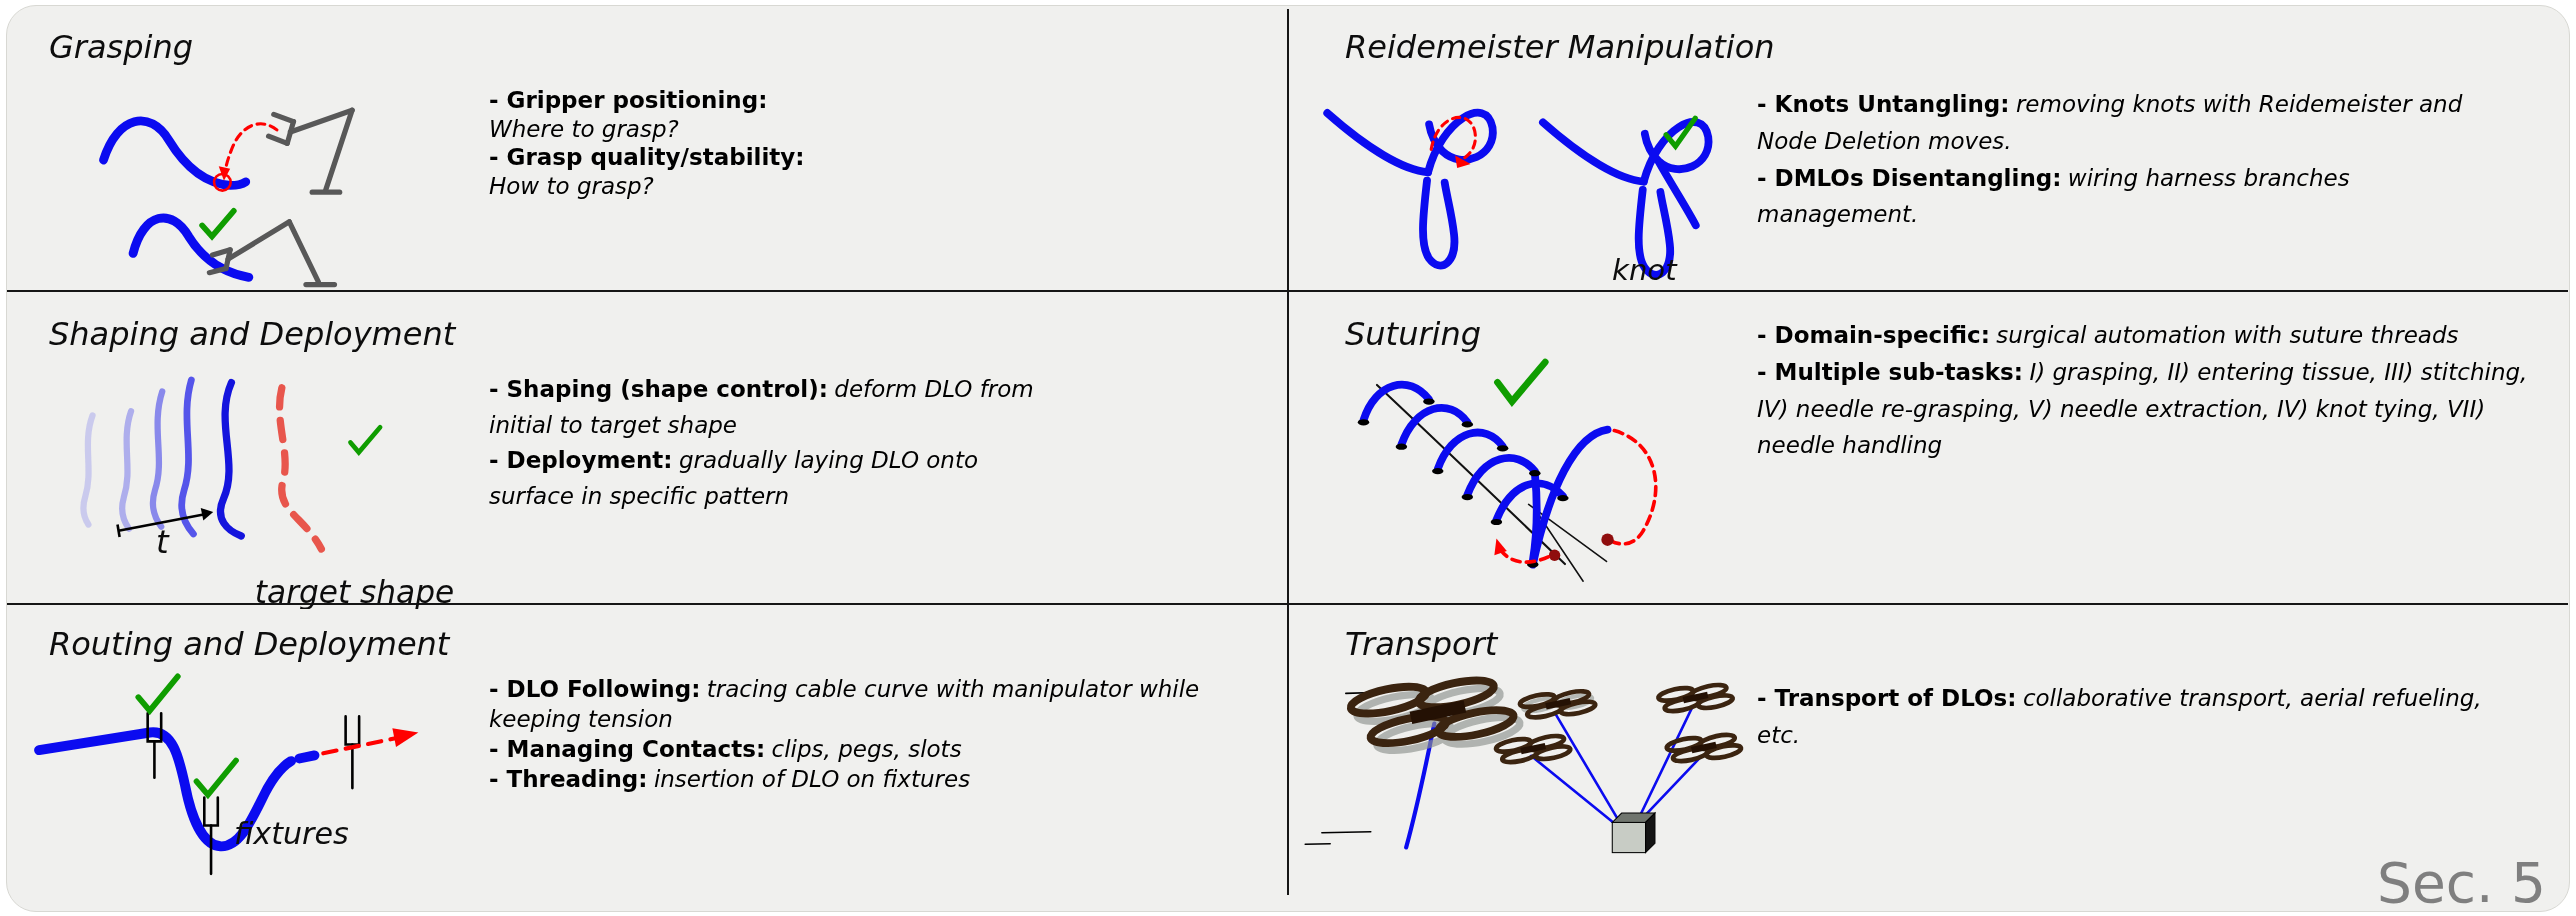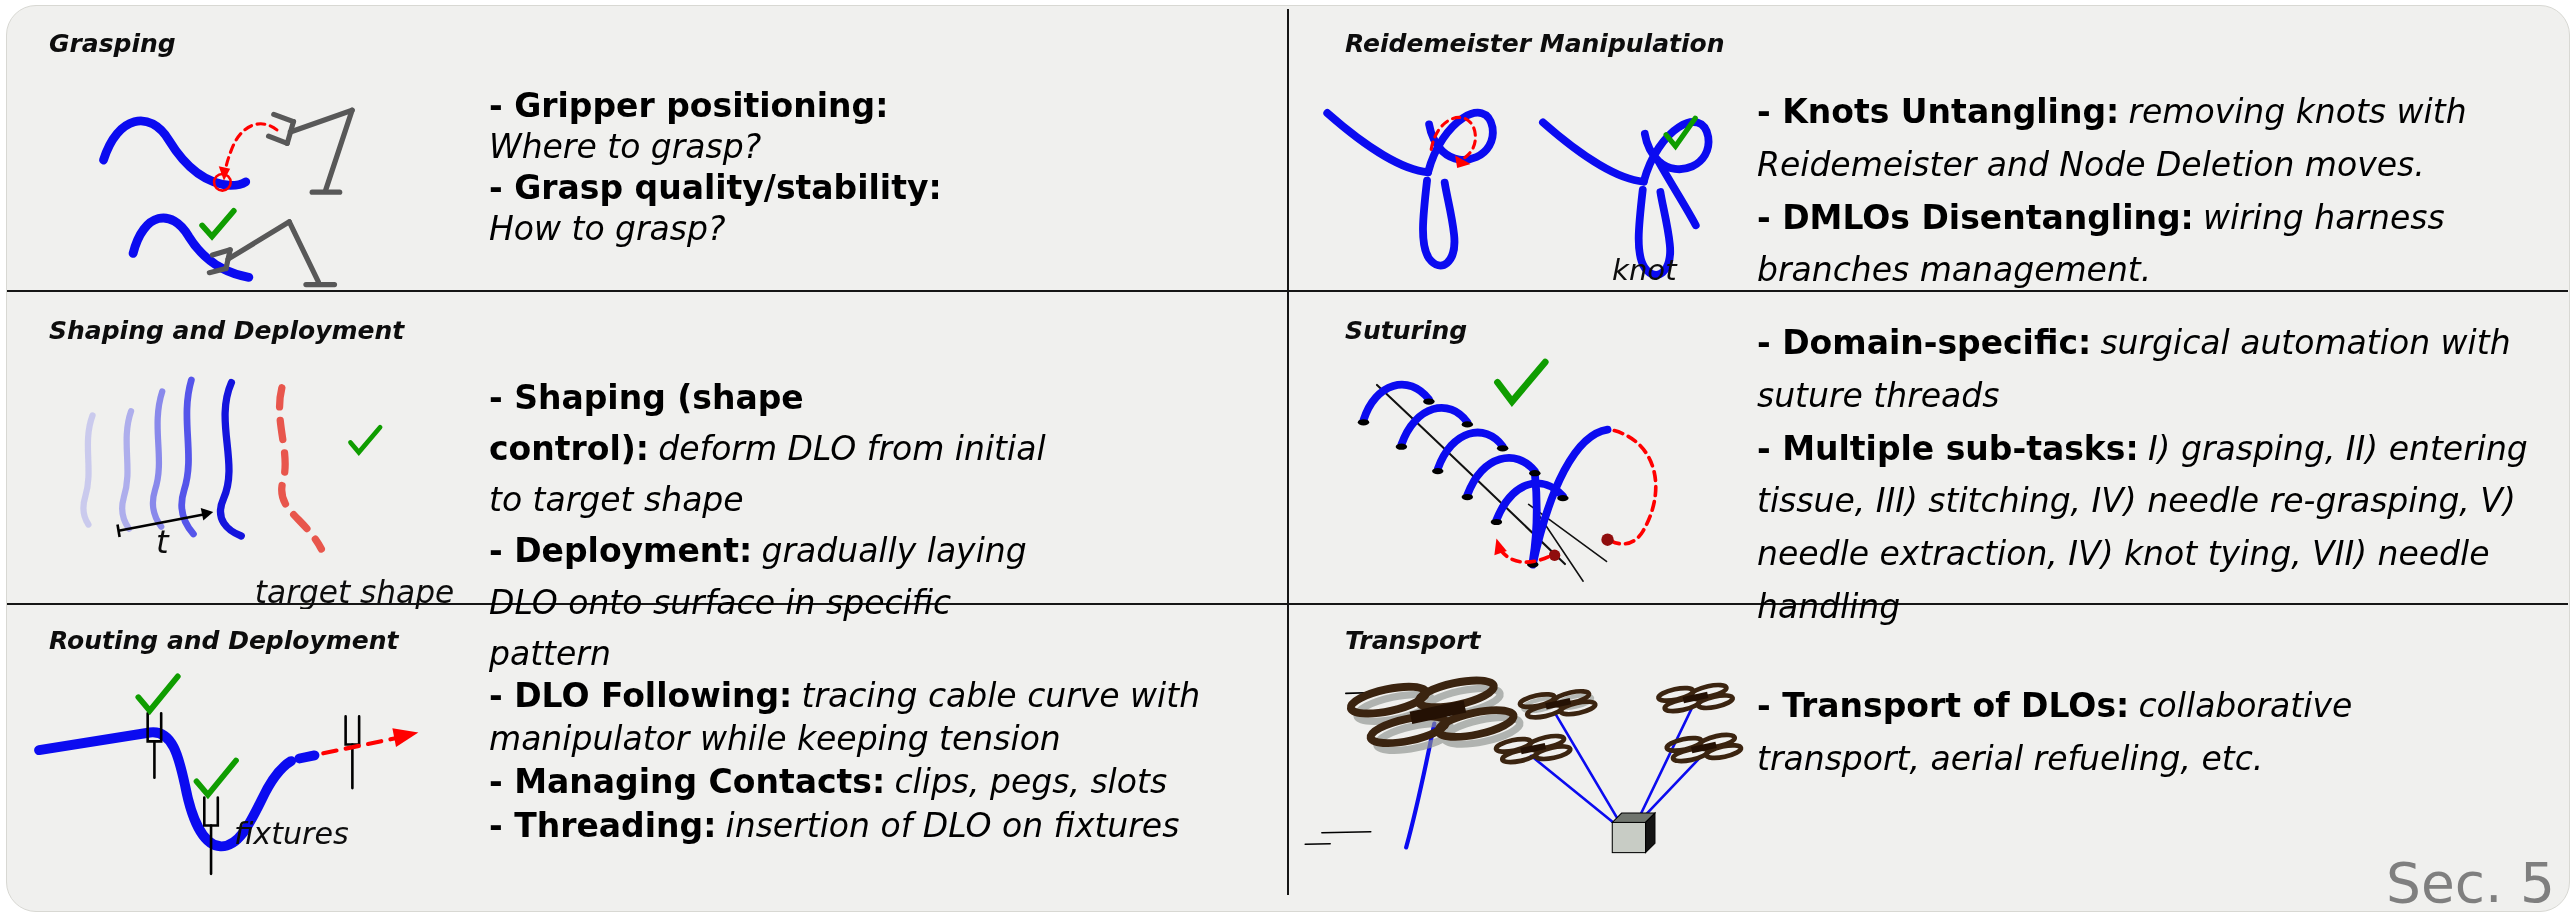--- a/index.html
+++ b/index.html
@@ -2,29 +2,29 @@
 <html style="font-size:8.3px"><head>
 <meta charset="utf-8">
 <style>
   html,body{margin:0;padding:0;background:#ffffff;}
   body{width:2576px;height:916px;position:relative;font-family:"DejaVu Sans",sans-serif;color:#000;}
   .panel{position:absolute;left:6.2px;top:5.2px;width:2562px;height:905px;background:#f0f0ee;
          border:1.6px solid #d8d8d3;border-radius:30px;}
   .vdiv{position:absolute;left:1287px;top:9.4px;width:2.1px;height:886px;background:#161616;}
   .hdiv{position:absolute;left:7.3px;width:2561px;height:1.6px;background:#161616;}
   .hdiv.h1{top:290px;} .hdiv.h2{top:603px;}
-  .sec-title{position:absolute;font-style:italic;font-size:25px;line-height:1.1;color:#0d0d0d;white-space:nowrap;font-weight:bold;}
-  .tblock{position:absolute;font-size:33px;}
+  .sec-title{position:absolute;font-style:italic;font-size:32px;line-height:1.1;color:#0d0d0d;white-space:nowrap;}
+  .tblock{position:absolute;font-size:23px;}
   .bullet{display:block;}
   .term{font-weight:bold;font-style:normal;}
   .desc{font-style:italic;}
   .inline .term{margin-right:0.28em;}
   .stack .term,.stack .desc{display:block;}
   .illus{position:absolute;}
-  .seclabel{position:absolute;left:2377px;top:856px;width:187px;text-align:center;
+  .seclabel{position:absolute;left:2377px;top:856px;width:187px;text-align:left;
             font-size:55px;color:#7f7f7f;line-height:1;}
   svg text{font-family:"DejaVu Sans",sans-serif;}
 </style>
 </head>
 <body>
 
 <div class="panel"></div>
 <div class="vdiv"></div>
 <div class="hdiv h1"></div>
 <div class="hdiv h2"></div>

